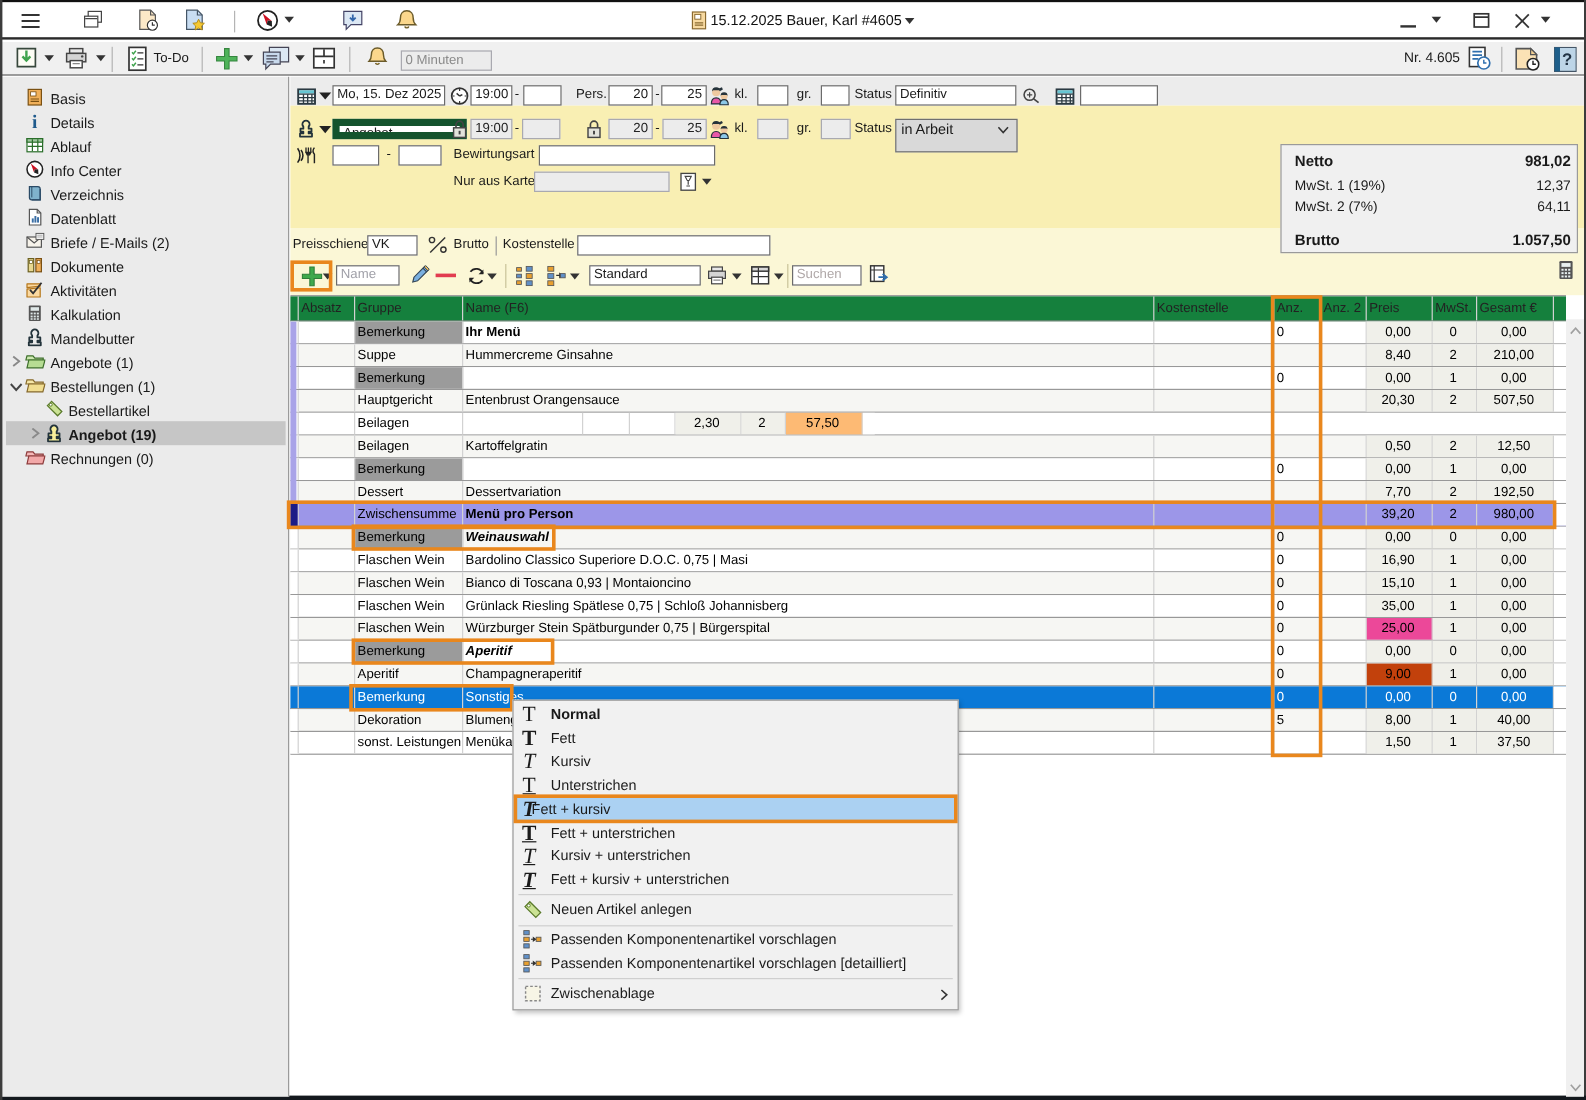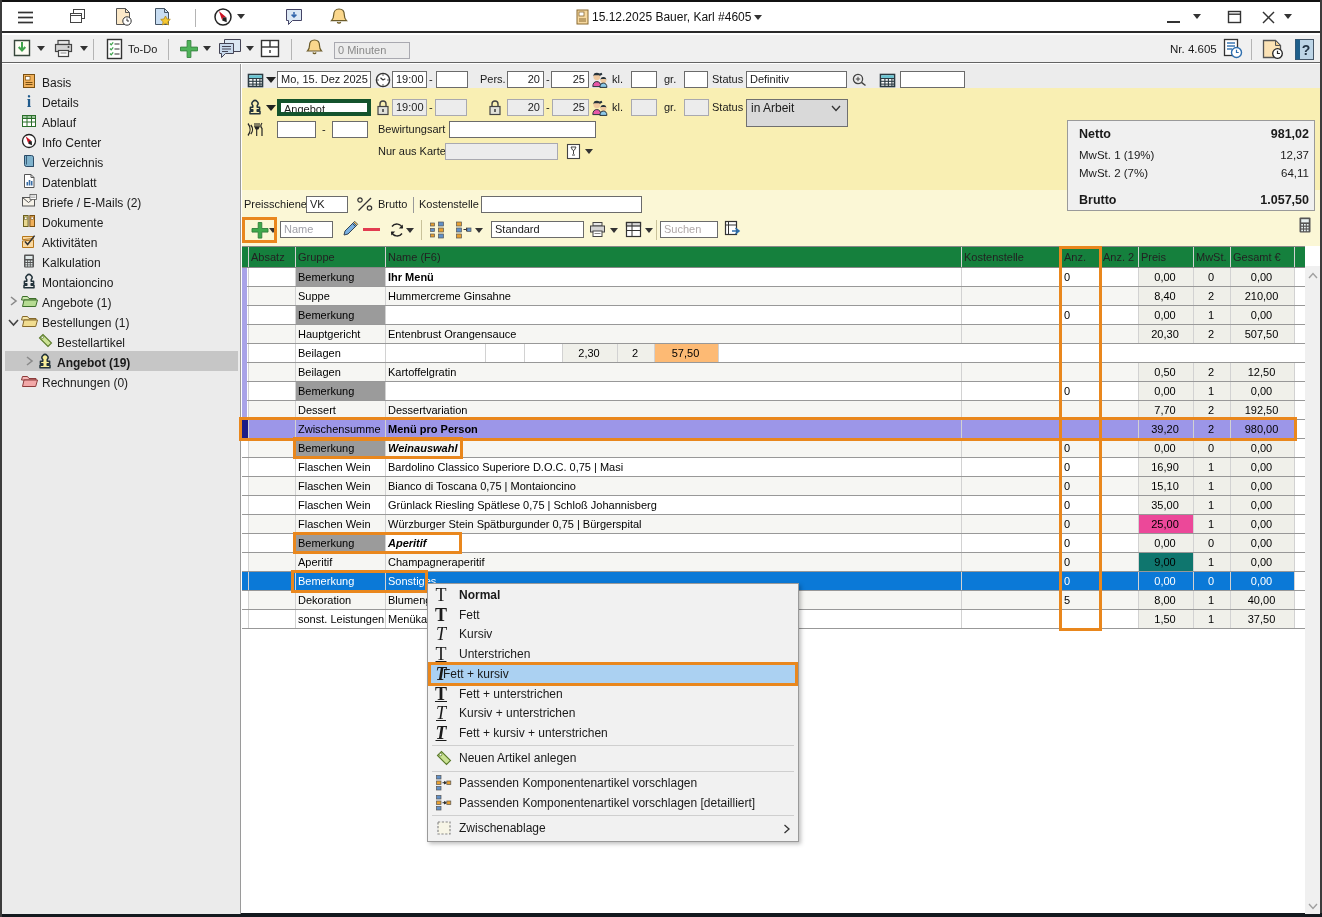--- a/index.html
+++ b/index.html
@@ -295,21 +295,21 @@
   <div class="slbl" style="left:41px;top:9px">Basis</div>
   <div class="slbl" style="left:41px;top:29px">Details</div>
   <div class="slbl" style="left:41px;top:49px">Ablauf</div>
   <div class="slbl" style="left:41px;top:69px">Info Center</div>
   <div class="slbl" style="left:41px;top:89px">Verzeichnis</div>
   <div class="slbl" style="left:41px;top:109px">Datenblatt</div>
   <div class="slbl" style="left:41px;top:129px">Briefe / E-Mails (2)</div>
   <div class="slbl" style="left:41px;top:149px">Dokumente</div>
   <div class="slbl" style="left:41px;top:169px">Aktivitäten</div>
   <div class="slbl" style="left:41px;top:189px">Kalkulation</div>
-  <div class="slbl" style="left:41px;top:209px">Montaioncino</div>
+  <div class="slbl" style="left:41px;top:209px">Mandelbutter</div>
   <div class="slbl" style="left:41px;top:229px">Angebote (1)</div>
   <div class="slbl" style="left:41px;top:249px">Bestellungen (1)</div>
   <div class="slbl" style="left:56px;top:269px">Bestellartikel</div>
   <div class="slbl" style="left:56px;top:289px;font-weight:bold">Angebot (19)</div>
   <div class="slbl" style="left:41px;top:309px">Rechnungen (0)</div>
 </div>
 
 <div class="abs" style="left:242px;top:64px;width:1078px;height:24px;background:#ececec"></div>
 <div class="abs" style="left:242px;top:88px;width:1078px;height:102px;background:#f9efb3"></div>
 <div class="abs" style="left:242px;top:190px;width:1078px;height:56px;background:#fbf7d6"></div>
@@ -379,21 +379,21 @@
       <line x1="9.4" y1="6.5" x2="9.4" y2="14"></line>
       <line x1="12.9" y1="6.5" x2="12.9" y2="14"></line>
     </g>
   </svg>
 <div class="inp" style="left:900px;top:71px;width:65px"></div>
 
 <svg class="abs" style="left:247px;top:99px" width="16" height="16" viewBox="0 0 16 16">
     <path d="M3 14.8 v-2.6 h2.8 v-1.4 h-2.4 v-2.6 h2.4 v-1.6 a3 3 0 1 1 4.4 0 v1.6 h2.4 v2.6 h-2.4 v1.4 h2.8 v2.6 z" fill="none" stroke="#23333b" stroke-width="1.5" stroke-linejoin="round"></path>
   </svg>
 <div class="abs" style="left:266px;top:105px;width:0;height:0;border-left:5px solid transparent;border-right:5px solid transparent;border-top:6px solid #222"></div>
-<div class="inp" style="left:277px;top:99px;width:94px;border:4px solid #14532d;line-height:13px">Angebot</div>
+<div class="inp" style="left:277px;top:99px;width:112px;border:6px solid #14532d;line-height:13px">Angebot</div>
 <svg class="abs" style="left:376px;top:99px" width="14" height="17" viewBox="0 0 14 17">
     <rect x="2" y="7.5" width="10" height="8" fill="#e2e2da" stroke="#444" stroke-width="1.2"></rect>
     <path d="M4 7.5 v-2.5 a3 3 0 0 1 6 0 v2.5" fill="none" stroke="#444" stroke-width="1.4"></path>
     <rect x="6.2" y="10" width="1.6" height="3" fill="#444"></rect>
   </svg>
 <div class="inp dis" style="left:392px;top:99px;width:35px;text-align:right">19:00</div>
 <div class="lbl" style="left:429px;top:99px">-</div>
 <div class="inp dis" style="left:435px;top:99px;width:32px"></div>
 <svg class="abs" style="left:488px;top:99px" width="14" height="17" viewBox="0 0 14 17">
     <rect x="2" y="7.5" width="10" height="8" fill="#e2e2da" stroke="#444" stroke-width="1.2"></rect>
@@ -696,21 +696,21 @@
     <div class="cell" style="width:38px"></div>
     <div class="cell num" style="width:55px;background:#f0f0ea">16,90</div>
     <div class="cell num" style="width:37px;background:#f0f0ea">1</div>
     <div class="cell num" style="width:64px;background:#f0f0ea">0,00</div>
     <div class="cell" style="width:10px;border-right:none;background:#fff"></div>
   </div>
   <div class="trow" style="background:#f6f6f3;color:#000">
     <div class="cell" style="width:7px;padding:0;background:#fff"></div>
     <div class="cell" style="width:47px"></div>
     <div class="cell" style="width:90px">Flaschen Wein</div>
-    <div class="cell" style="width:576px">Bianco di Toscana 0,75 | Montaioncino</div>
+    <div class="cell" style="width:576px">Bianco di Toscana 0,93 | Montaioncino</div>
     <div class="cell" style="width:100px"></div>
     <div class="cell" style="width:39px">0</div>
     <div class="cell" style="width:38px"></div>
     <div class="cell num" style="width:55px;background:#efefe9">15,10</div>
     <div class="cell num" style="width:37px;background:#efefe9">1</div>
     <div class="cell num" style="width:64px;background:#efefe9">0,00</div>
     <div class="cell" style="width:10px;border-right:none;background:#fff"></div>
   </div>
   <div class="trow" style="background:#fff;color:#000">
     <div class="cell" style="width:7px;padding:0;background:#fff"></div>
@@ -752,21 +752,21 @@
     <div class="cell" style="width:10px;border-right:none;background:#fff"></div>
   </div>
   <div class="trow" style="background:#f6f6f3;color:#000">
     <div class="cell" style="width:7px;padding:0;background:#fff"></div>
     <div class="cell" style="width:47px"></div>
     <div class="cell" style="width:90px">Aperitif</div>
     <div class="cell" style="width:576px">Champagneraperitif</div>
     <div class="cell" style="width:100px"></div>
     <div class="cell" style="width:39px">0</div>
     <div class="cell" style="width:38px"></div>
-    <div class="cell num" style="width:55px;background:#0f766e">9,00</div>
+    <div class="cell num" style="width:55px;background:#c2410c">9,00</div>
     <div class="cell num" style="width:37px;background:#efefe9">1</div>
     <div class="cell num" style="width:64px;background:#efefe9">0,00</div>
     <div class="cell" style="width:10px;border-right:none;background:#fff"></div>
   </div>
   <div class="trow" style="background:#0b79d7;color:#fff">
     <div class="cell" style="width:7px;padding:0"></div>
     <div class="cell" style="width:47px"></div>
     <div class="cell" style="width:90px">Bemerkung</div>
     <div class="cell" style="width:576px">Sonstiges</div>
     <div class="cell" style="width:100px"></div>

